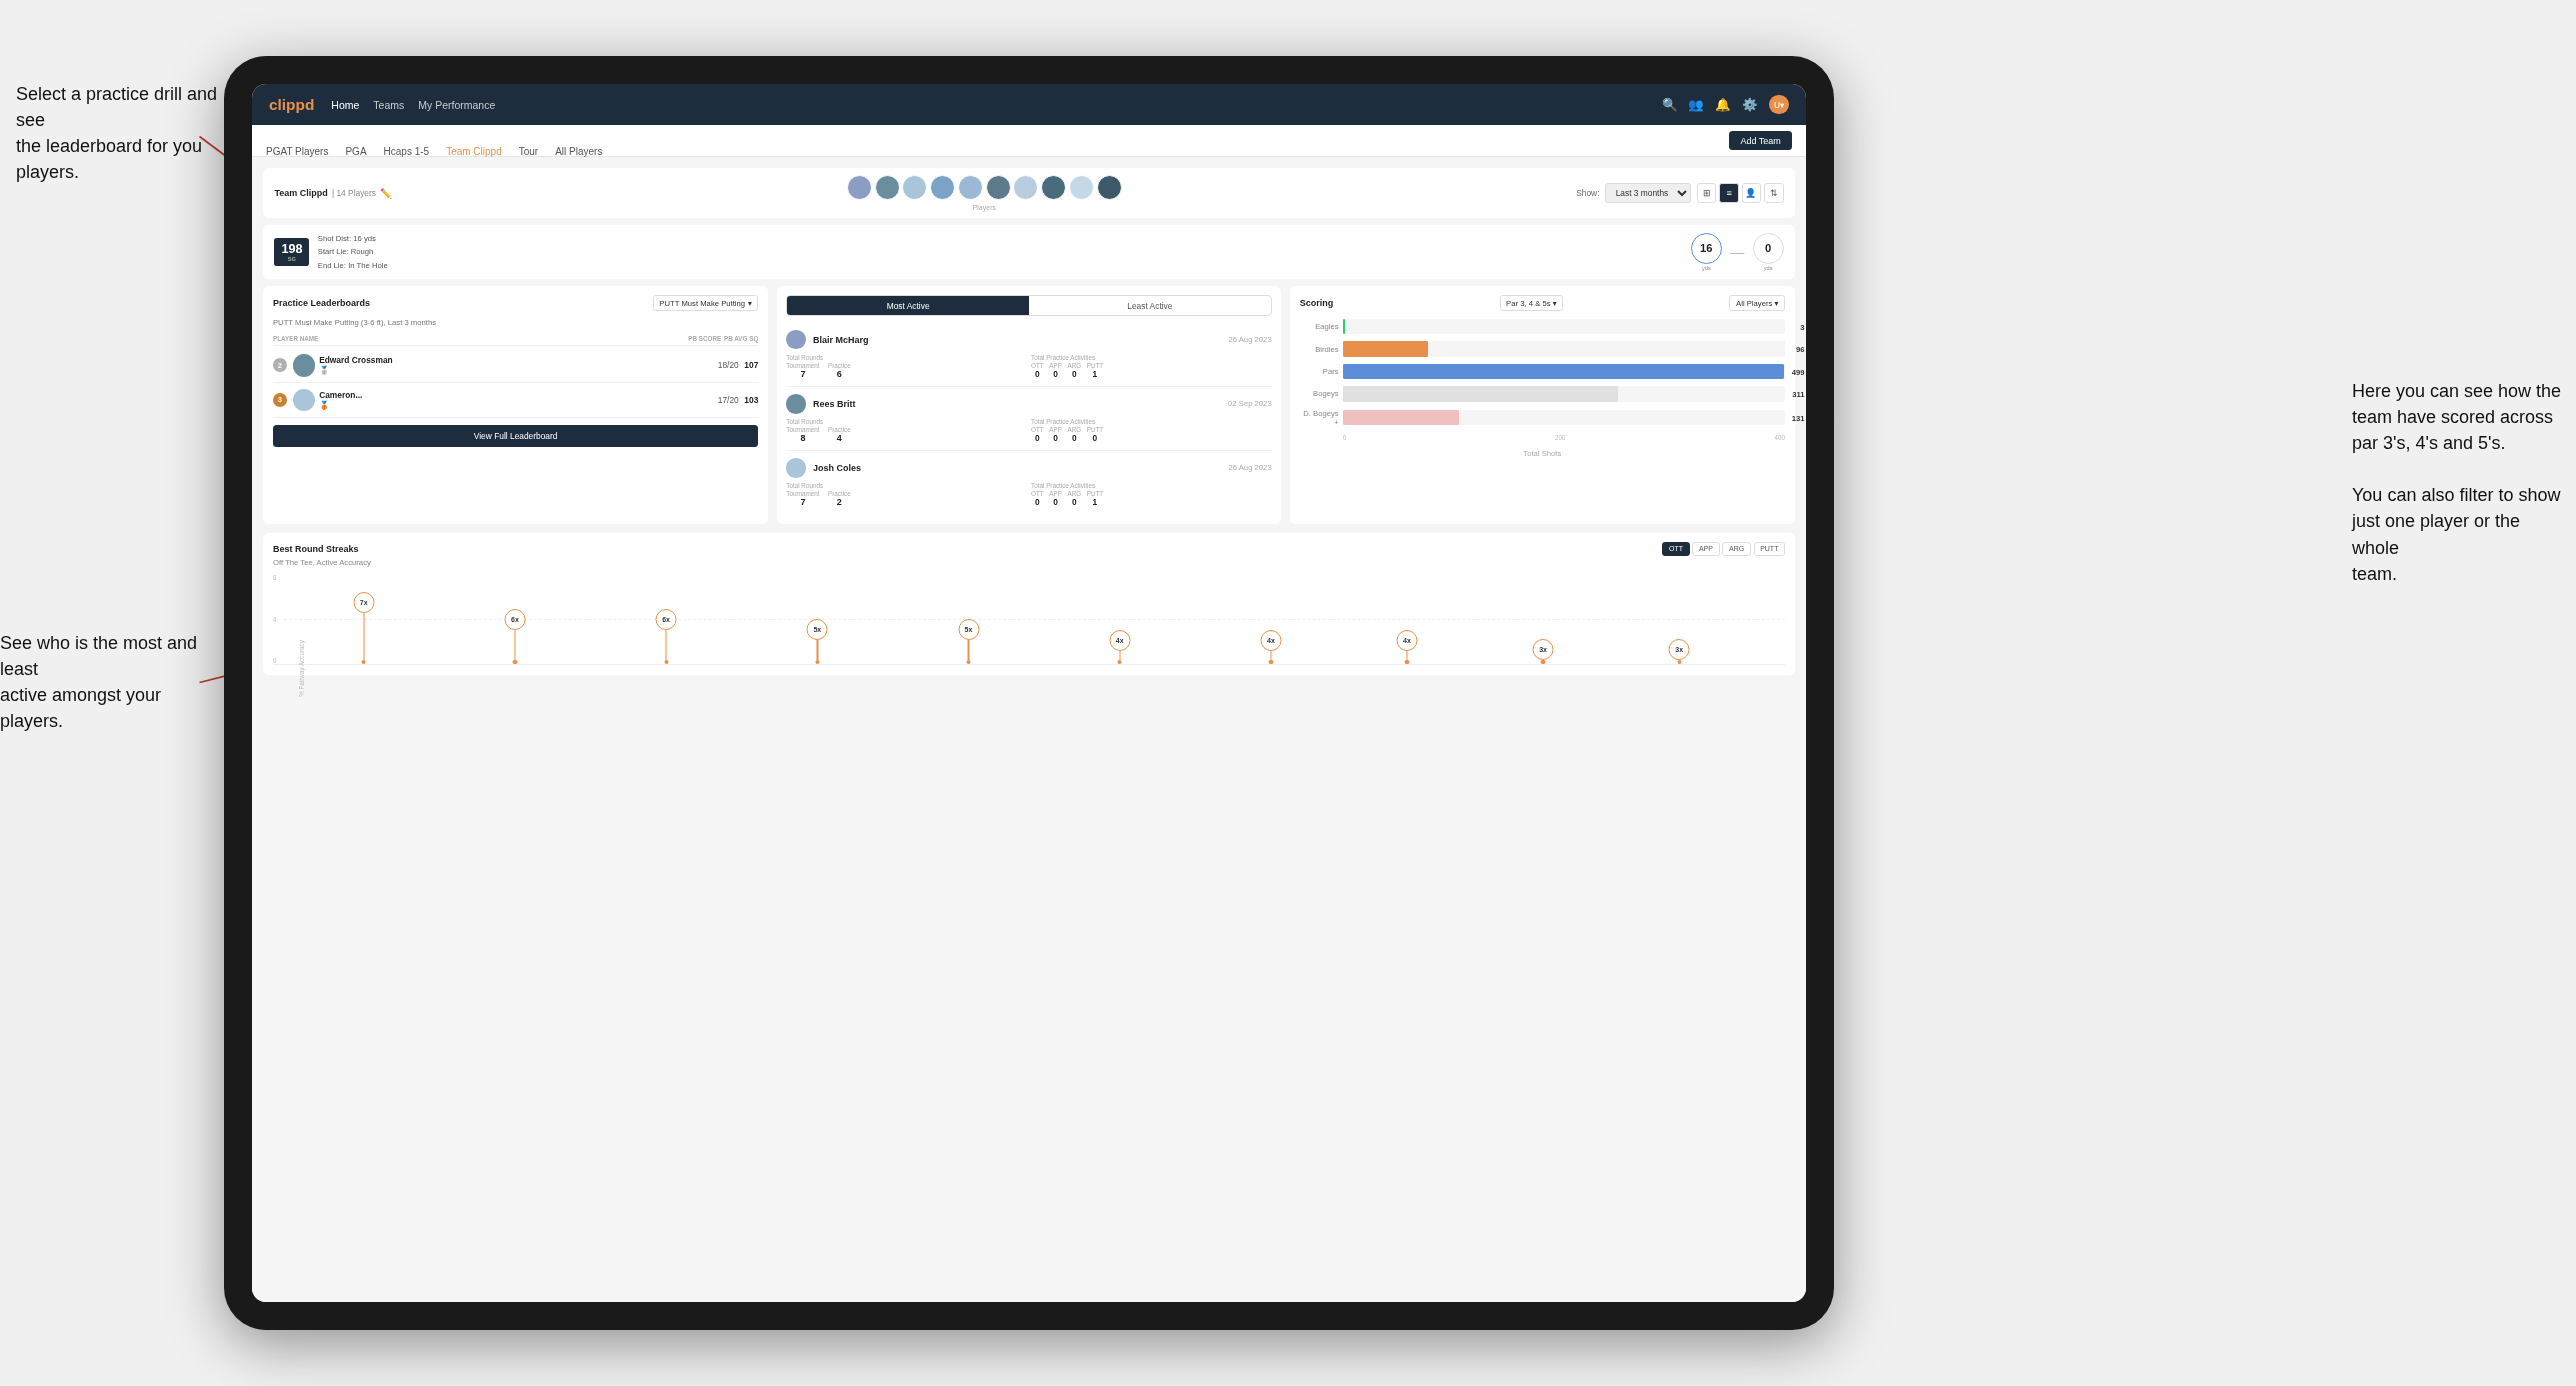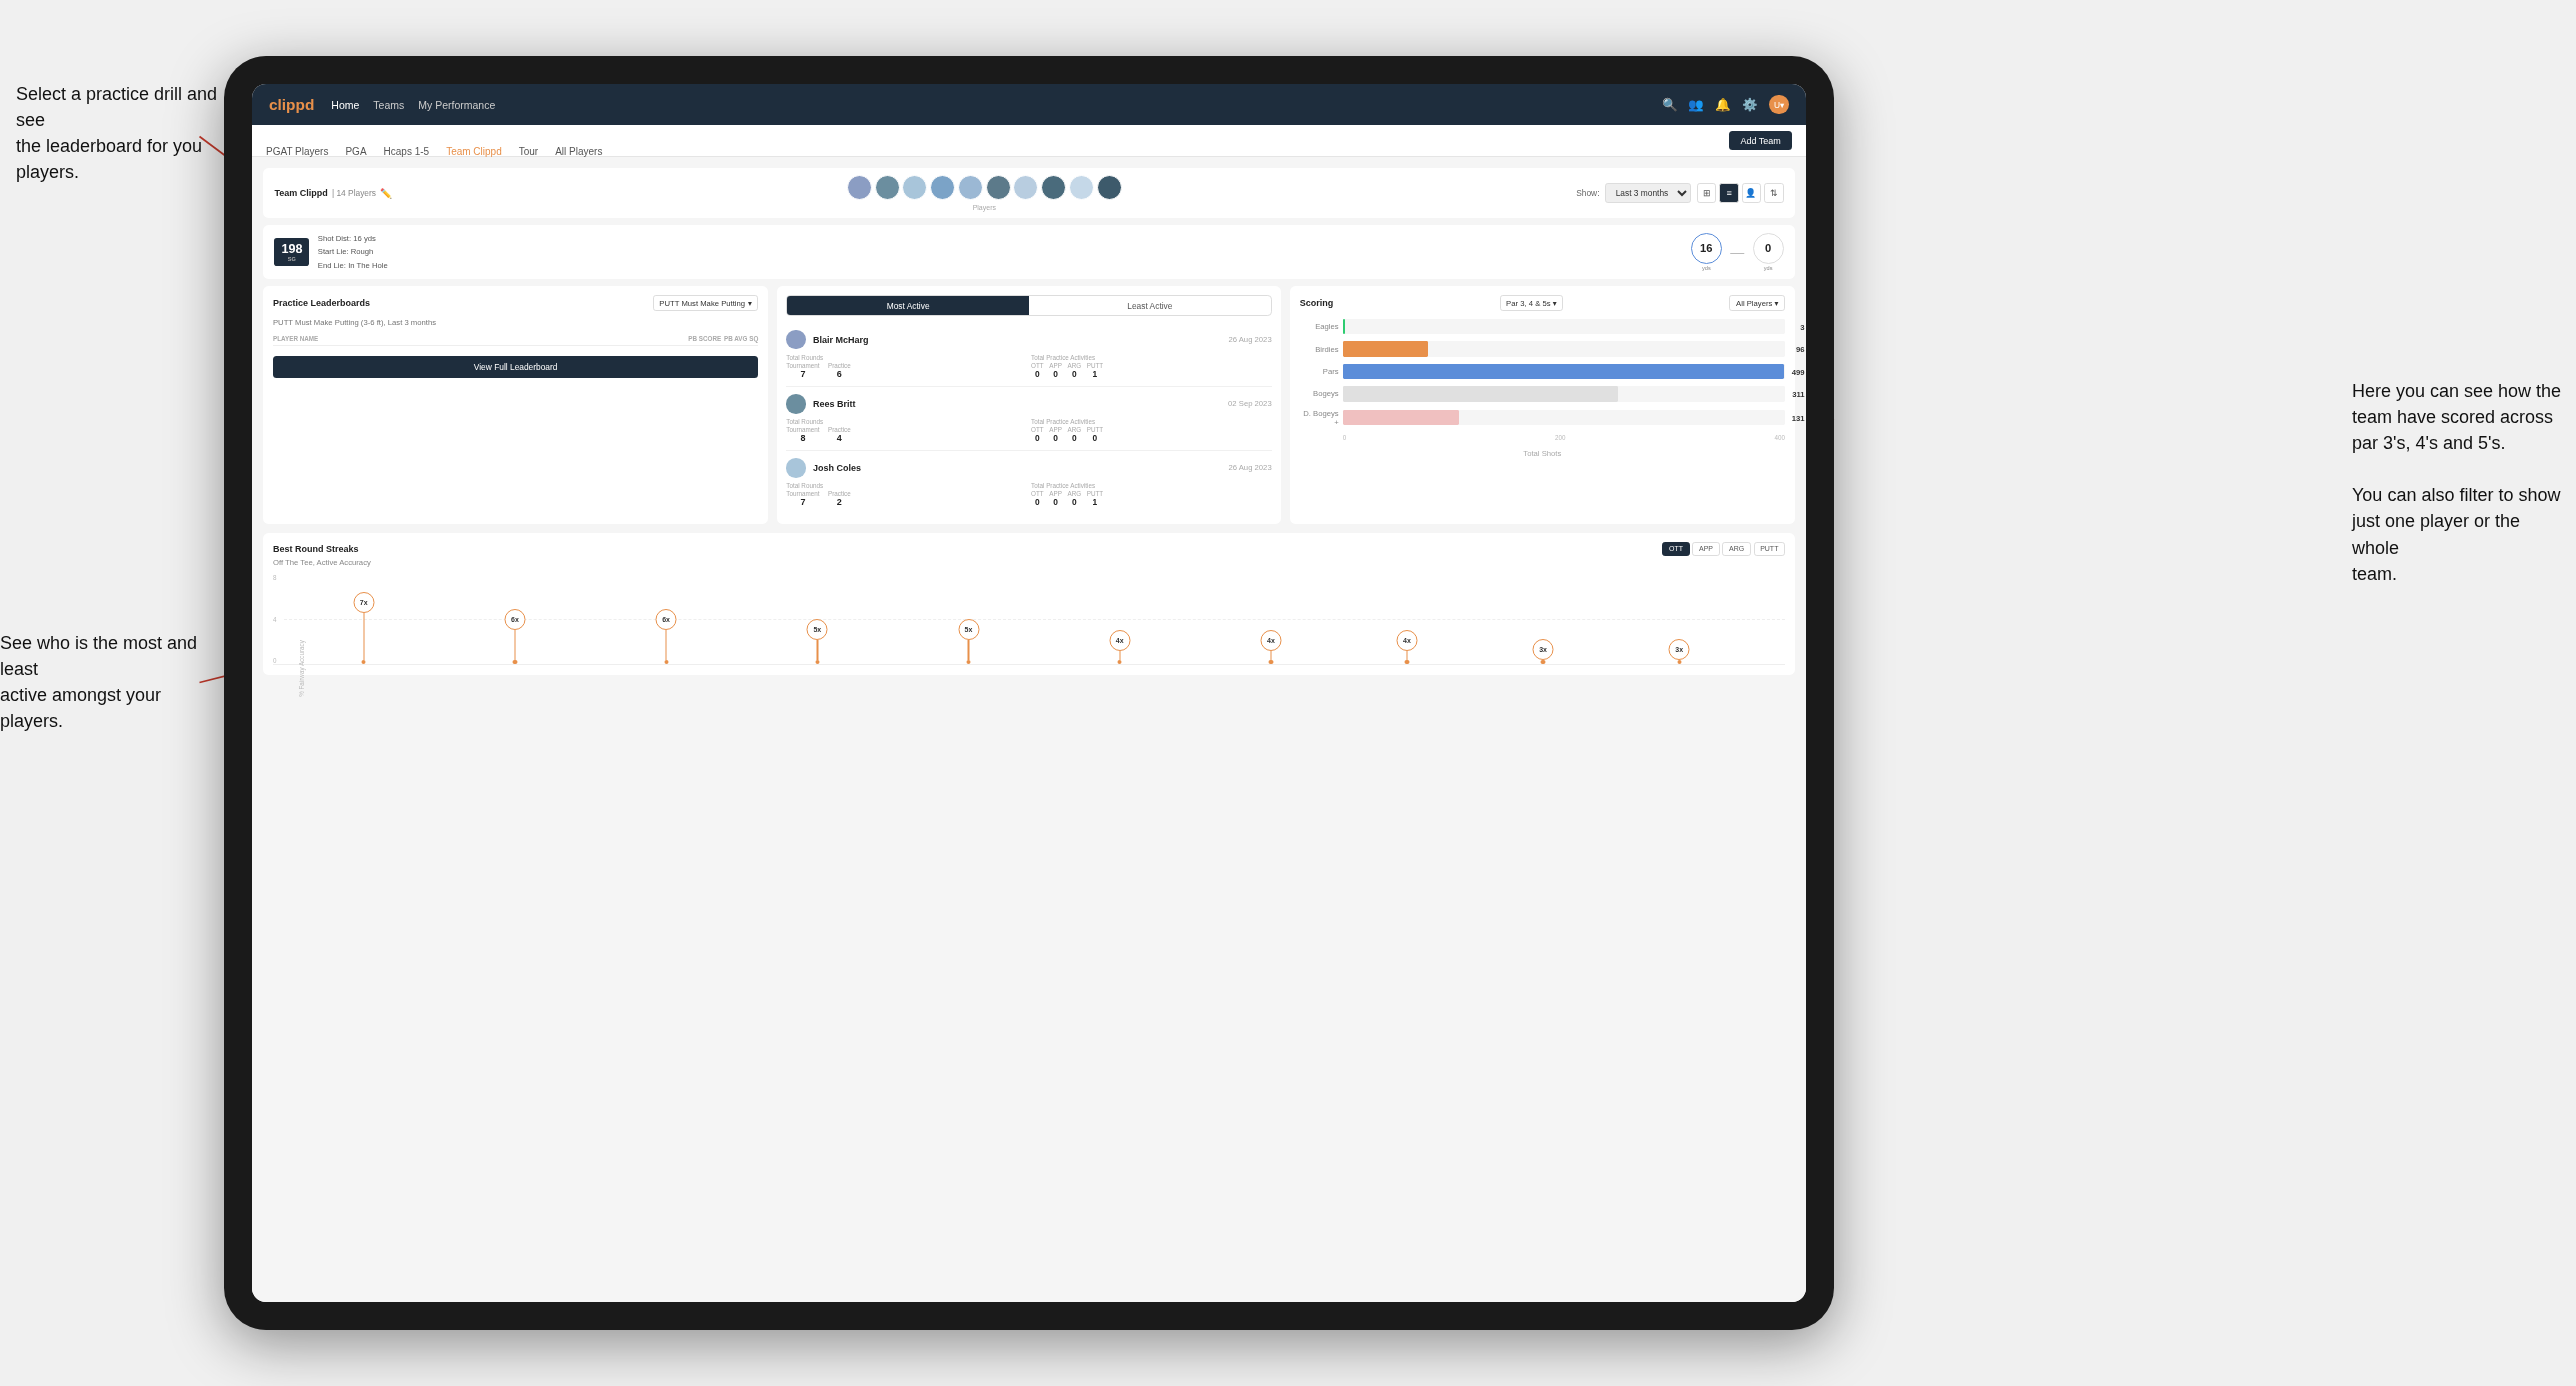--- a/index.html
+++ b/index.html
@@ -642,21 +642,49 @@
           <div class="leaderboard-subtitle">
             <span>PUTT Must Make Putting (3-6 ft),</span> <span>Last 3 months</span>
           </div>
           <div class="lb-table-header">
             <span class="lb-col-label">PLAYER NAME</span>
             <span class="lb-col-label">PB SCORE</span>
             <span class="lb-col-label">PB AVG SQ</span>
           </div>
 
 
-
+          <div class="lb-row">
+            <div class="lb-rank silver">2</div>
+            <div class="lb-player-info">
+              <div class="lb-avatar av2"></div>
+              <div>
+                <div class="lb-name">Edward Crossman</div>
+                <div class="lb-badge-row">
+                  <span class="lb-badge">🥈</span>
+                </div>
+              </div>
+            </div>
+            <span class="lb-score">18/20</span>
+            <span class="lb-avg">107</span>
+          </div>
+
+          <div class="lb-row">
+            <div class="lb-rank bronze">3</div>
+            <div class="lb-player-info">
+              <div class="lb-avatar av3"></div>
+              <div>
+                <div class="lb-name">Cameron...</div>
+                <div class="lb-badge-row">
+                  <span class="lb-badge">🥉</span>
+                </div>
+              </div>
+            </div>
+            <span class="lb-score">17/20</span>
+            <span class="lb-avg">103</span>
+          </div>
 
           <button class="view-leaderboard-btn">View Full Leaderboard</button>
         </div>
 
         <div class="panel">
           <div class="activity-tabs">
             <div class="activity-tab active">Most Active</div>
             <div class="activity-tab">Least Active</div>
           </div>
 

